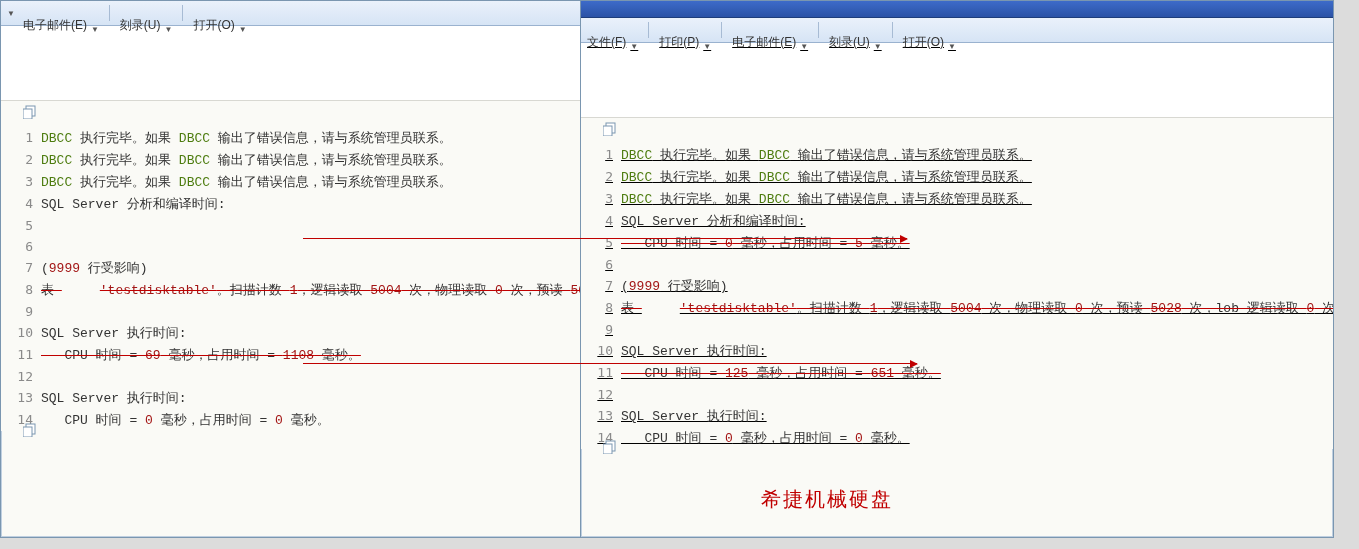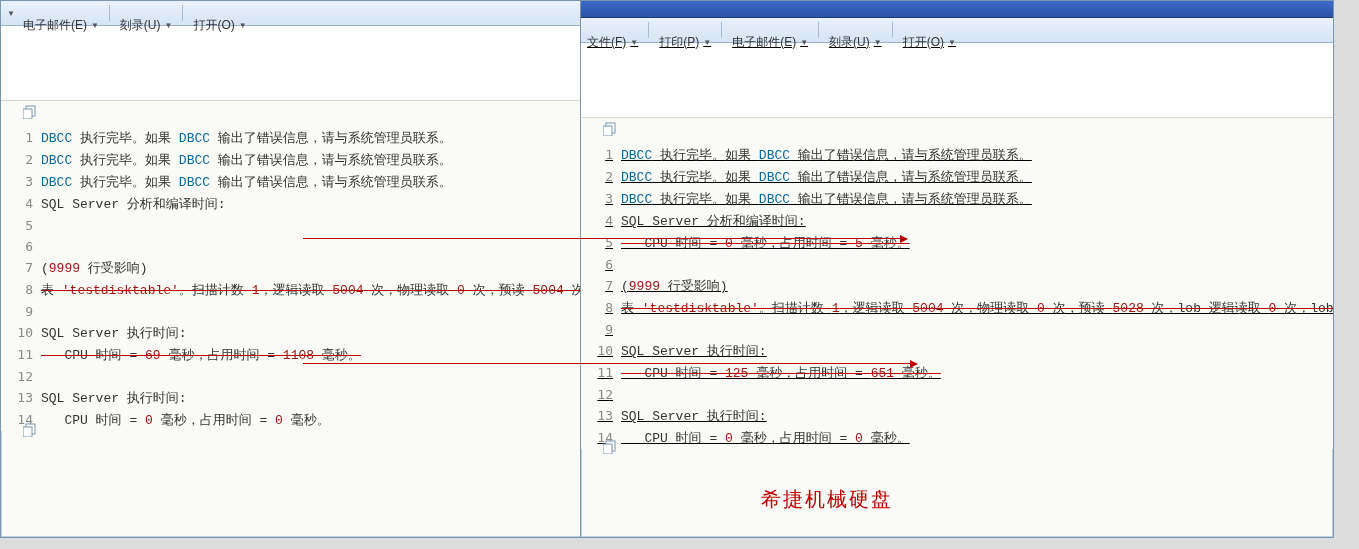--- a/index.html
+++ b/index.html
@@ -47,21 +47,21 @@
     font-family: "SimSun", sans-serif;
   }
   .toolbar .sep {
     width: 1px;
     height: 16px;
     background: #a7bbd4;
     margin: 0 2px;
   }
   .toolbar .item {
     display: inline-flex;
-    align-items: center;
+    align-items: flex-end;
     gap: 2px;
     padding: 0 2px;
     margin-top: 24px;
   }
   .toolbar .dd {
     font-size: 8px;
     color: #555;
     margin-left: 2px;
   }
 
@@ -96,23 +96,23 @@
     text-align: right;
     color: #8a8a8a;
     padding-right: 8px;
     font-family: Consolas, monospace;
     flex-shrink: 0;
   }
   .code-area .txt {
     color: #333;
     white-space: pre;
   }
-  .kw   { color: #0369a1; }  
+  .kw   { color: #4d7c0f; }  
   .num  { color: #a31515; }  
-  .str  { color: #a31515; }
+  .str  { color: #a31515; margin-left: 38px; }
 
   .caption {
     position: absolute;
     color: #c00000;
     font-size: 20px;
     font-family: "SimSun", "Microsoft YaHei", serif;
     letter-spacing: 2px;
   }
 
   

